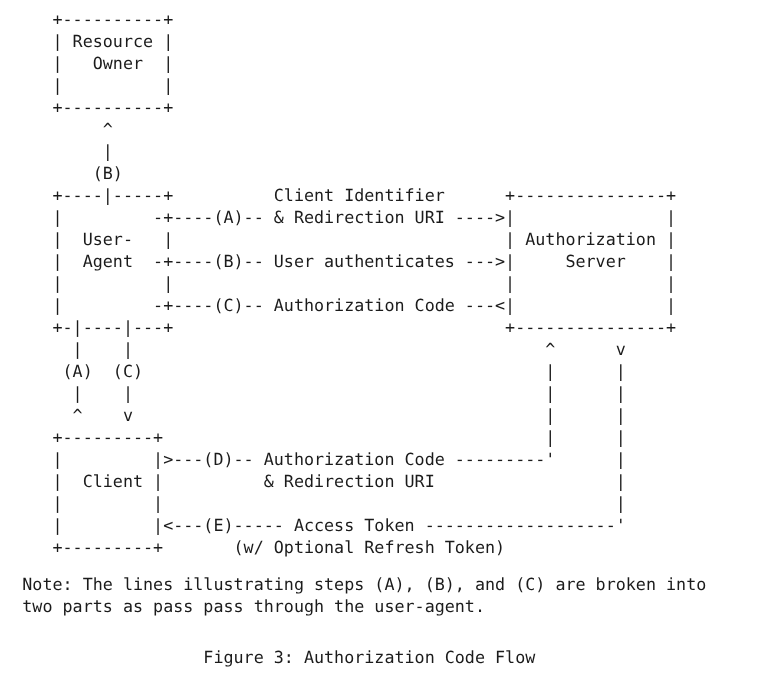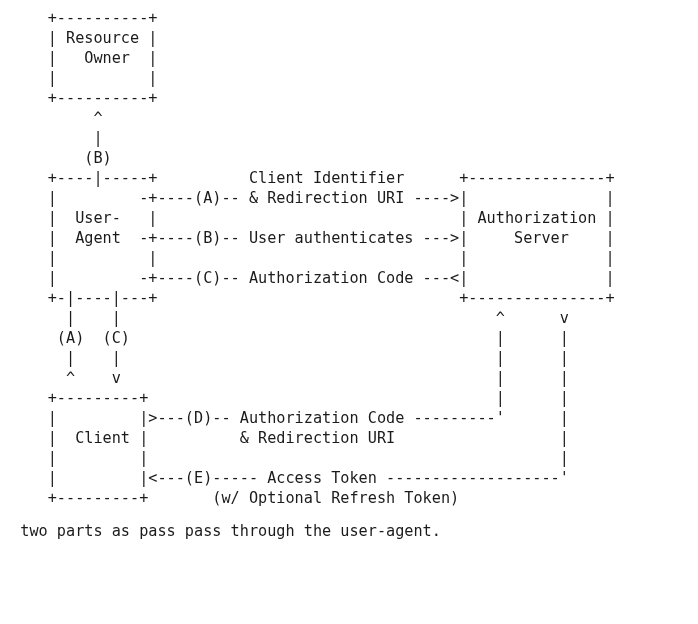--- a/index.html
+++ b/index.html
@@ -74,17 +74,19 @@
        |    |                                         |      |
        ^    v                                         |      |
      +---------+                                      |      |
      |         |&gt;---(D)-- Authorization Code ---------'      |
      |  Client |          &amp; Redirection URI                  |
      |         |                                             |
      |         |&lt;---(E)----- Access Token -------------------'
      +---------+       (w/ Optional Refresh Token)</pre>
 
   <div id="note-block">
+    <pre class="ascii-art">  Note: The lines illustrating steps (A), (B), and (C) are broken into</pre>
     <pre class="ascii-art">  two parts as pass pass through the user-agent.</pre>
   </div>
 
+  <pre id="figure-caption" class="ascii-art">                    Figure 3: Authorization Code Flow</pre>
 
 </div>
 
 </body></html>

